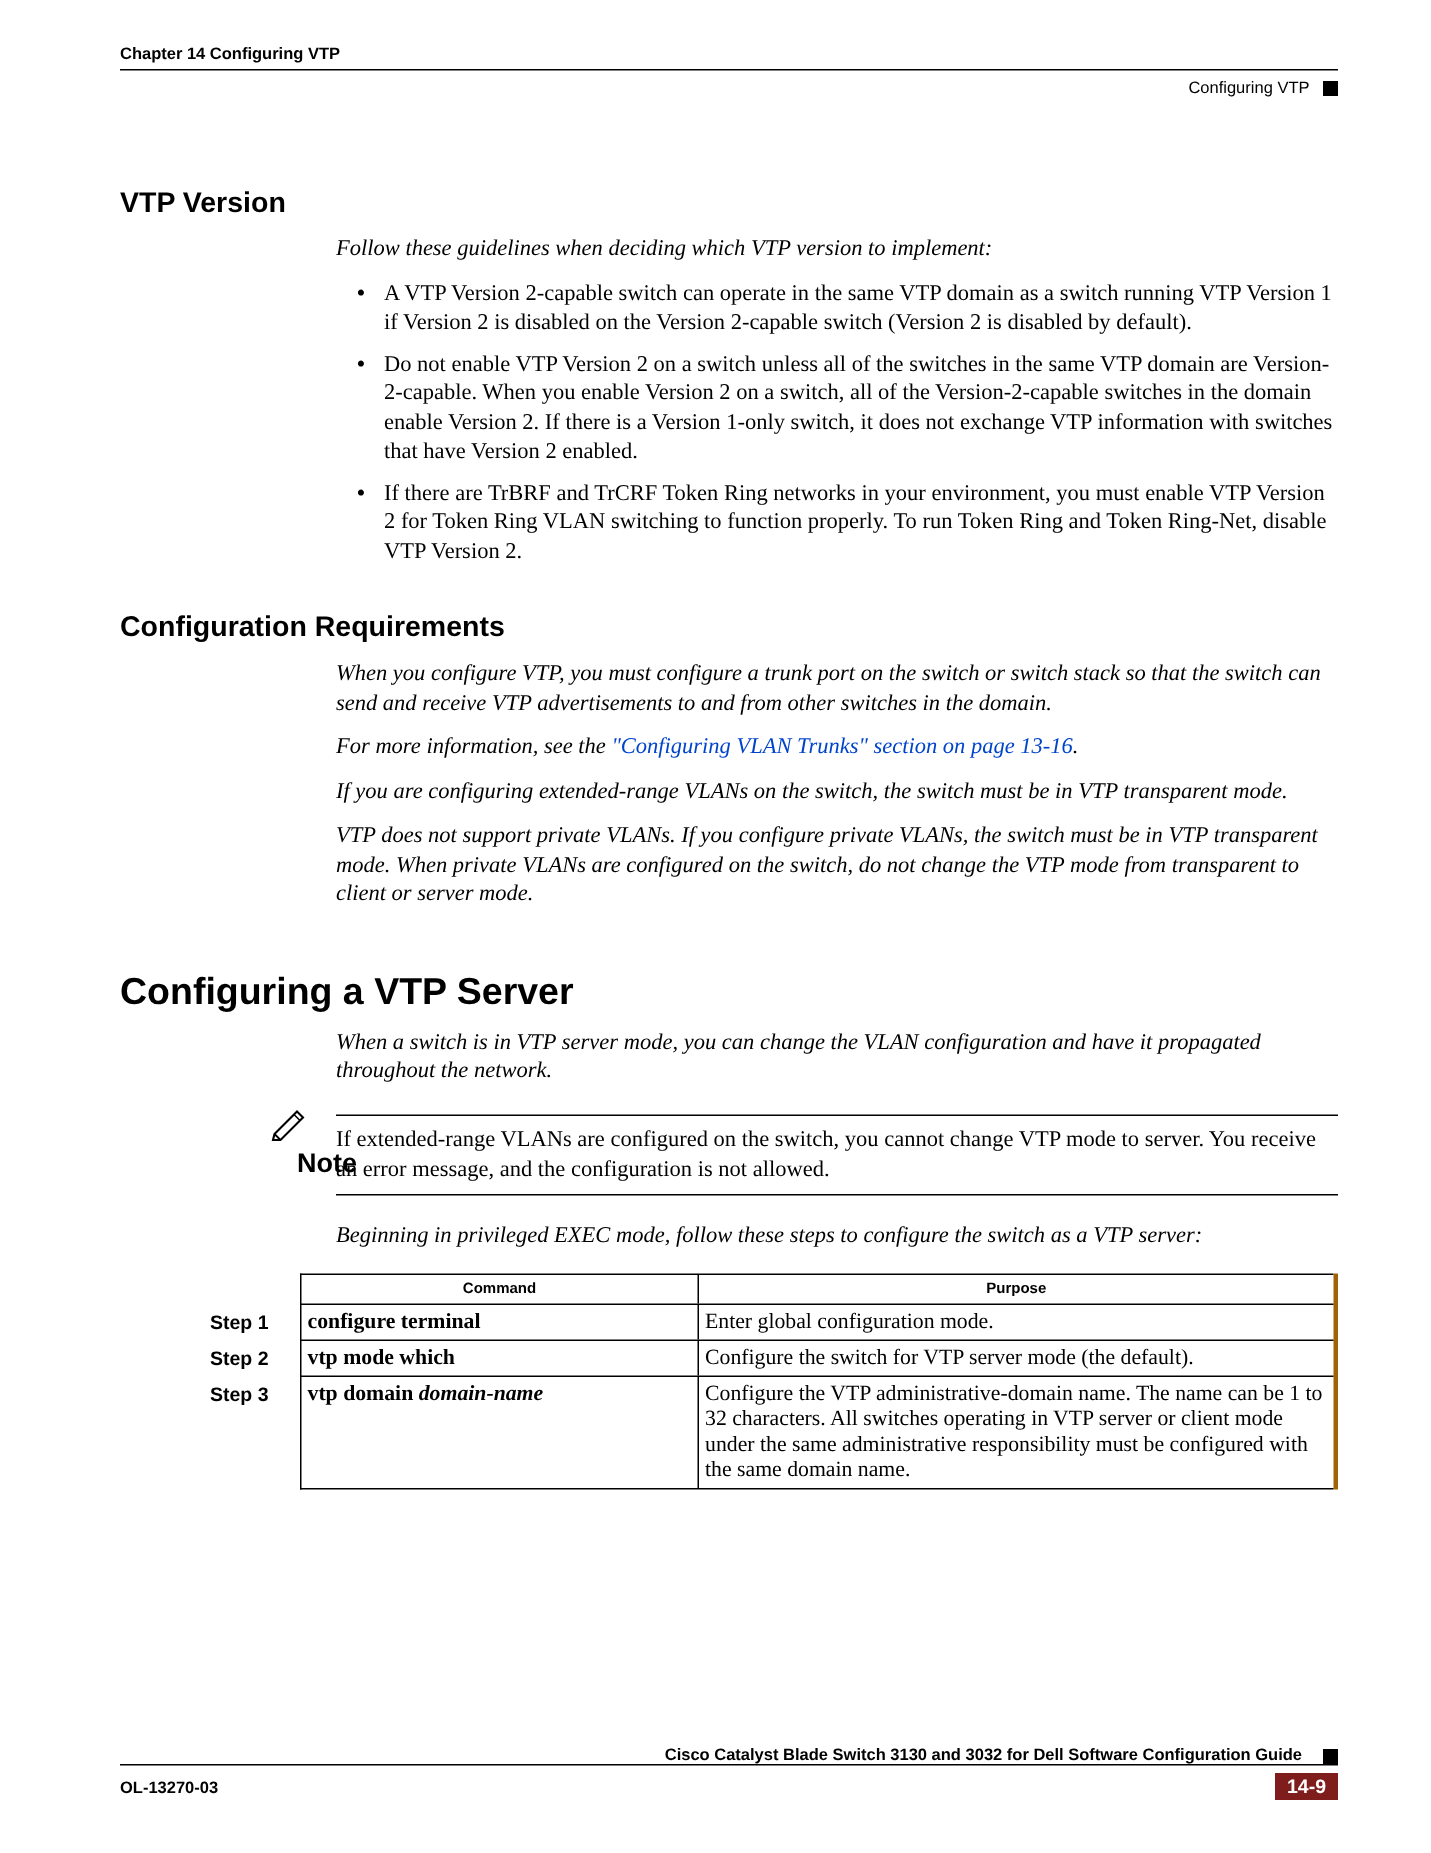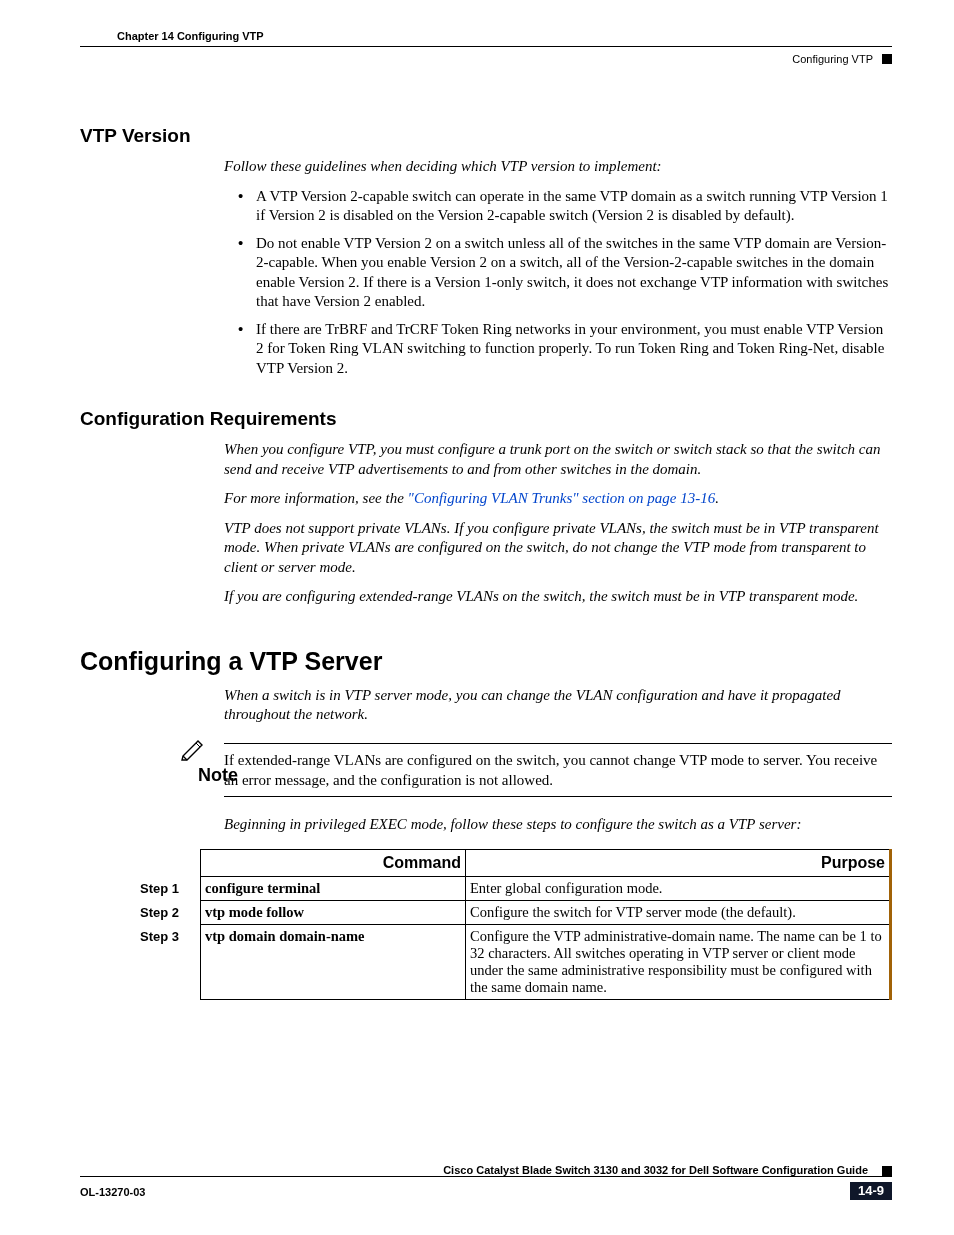--- a/index.html
+++ b/index.html
@@ -27,21 +27,20 @@
     right: 62px;
     border-top: 1px solid #000;
   }
   .header-left {
     position: absolute;
     top: 30px;
     left: 80px;
     font-family: Arial, Helvetica, sans-serif;
     font-size: 11px;
     font-weight: bold;
-    margin-left: 37px;
   }
   .header-right {
     position: absolute;
     top: 53px;
     right: 81px;
     font-family: Arial, Helvetica, sans-serif;
     font-size: 11px;
     font-weight: normal;
   }
   .hdr-box {
@@ -134,27 +133,27 @@
     margin-left: 42px;
     margin-top: 6px;
   }
   table.cmd {
     border-collapse: collapse;
     width: 100%;
     margin-top: 14px;
     font-size: 14.5px;
   }
   table.cmd th {
-    text-align: right;
+    text-align: center;
     font-family: Arial, Helvetica, sans-serif;
     font-weight: bold;
     padding: 4px 4px;
     border-top: 1.5px solid #000;
     border-bottom: 1.5px solid #000;
-    font-size: 16px;
+    font-size: 10px;
   }
   table.cmd td {
     vertical-align: top;
     padding: 3px 4px;
     border-bottom: 1px solid #000;
   }
   table.cmd td.stepcol {
     font-family: Arial, Helvetica, sans-serif;
     font-weight: bold;
     font-size: 13px;
@@ -163,21 +162,21 @@
     padding-top: 5px;
   }
   table.cmd td.cmdcol {
     width: 256px;
     font-weight: bold;
     border-left: 1px solid #000;
   }
   table.cmd th.cmdcol { border-left: 1px solid #000; padding-left:4px;}
   table.cmd td.purpcol,
   table.cmd th.purpcol { border-left: 1px solid #000; border-right: 3px solid #a16207; }
-  td.cmdcol .cmditalic { font-weight: bold; margin-top: 39px; }
+  td.cmdcol .cmditalic { font-style: italic; font-weight: bold; margin-top: 39px; }
   td.purpcol { font-weight: normal; }
   tr.lastrow td.cmdcol, tr.lastrow td.purpcol { border-bottom: 1.5px solid #000; }
 
   .footer {
     position: absolute;
     left: 80px;
     right: 62px;
     bottom: 55px;
   }
   .footer-rule { border-top: 1px solid #000; margin-bottom: 3px; }
@@ -199,21 +198,21 @@
     font-size: 11px;
     font-weight: bold;
     position: absolute;
     left: 0;
     top: 22px;
   }
   .page-num-box {
     position: absolute;
     right: 0;
     top: 18px;
-    background: #0f172a;
+    background: #7f1d1d;
     color: #fff;
     font-family: Arial, Helvetica, sans-serif;
     font-weight: bold;
     font-size: 13px;
     padding: 1px 8px 2px 8px;
   }
   .table-area { margin-left: 0; }
 </style>
 </head>
 <body>
@@ -235,22 +234,22 @@
         <li>If there are TrBRF and TrCRF Token Ring networks in your environment, you must enable VTP Version 2 for Token Ring VLAN switching to function properly. To run Token Ring and Token Ring-Net, disable VTP Version 2.</li>
       </ul>
     </div>
 
     <h2 class="sub">Configuration Requirements</h2>
     <div class="body-indent">
       <p class="body">When you configure VTP, you must configure a trunk port on the switch or switch stack so that the switch can send and receive VTP advertisements to and from other switches in the domain.</p>
       <p class="body">
         <span>For more information, see the </span><a class="link" href="#">"Configuring VLAN Trunks" section on page 13-16</a><span>.</span>
       </p>
+      <p class="body">If you are configuring extended-range VLANs on the switch, the switch must be in VTP transparent mode.</p>
       <p class="body">VTP does not support private VLANs. If you configure private VLANs, the switch must be in VTP transparent mode. When private VLANs are configured on the switch, do not change the VTP mode from transparent to client or server mode.</p>
-      <p class="body">If you are configuring extended-range VLANs on the switch, the switch must be in VTP transparent mode.</p>
     </div>
 
     <h1 class="main">Configuring a VTP Server</h1>
     <div class="body-indent">
       <p class="body">When a switch is in VTP server mode, you can change the VLAN configuration and have it propagated throughout the network.</p>
     </div>
 
     <div class="note-block">
       <span class="note-icon">
         <svg width="28" height="24" viewBox="0 0 28 24">
@@ -282,21 +281,21 @@
           <th class="cmdcol">Command</th>
           <th class="purpcol">Purpose</th>
         </tr>
         <tr>
           <td class="stepcol">Step 1</td>
           <td class="cmdcol"><span>configure terminal</span></td>
           <td class="purpcol">Enter global configuration mode.</td>
         </tr>
         <tr>
           <td class="stepcol">Step 2</td>
-          <td class="cmdcol"><span>vtp mode follow</span></td>
+          <td class="cmdcol"><span>vtp mode which</span></td>
           <td class="purpcol">Configure the switch for VTP server mode (the default).</td>
         </tr>
         <tr class="lastrow">
           <td class="stepcol">Step 3</td>
           <td class="cmdcol"><span>vtp domain </span><span class="cmditalic">domain-name</span></td>
           <td class="purpcol">Configure the VTP administrative-domain name. The name can be 1 to 32 characters. All switches operating in VTP server or client mode under the same administrative responsibility must be configured with the same domain name.</td>
         </tr>
       </tbody>
         </table>
     </div>

